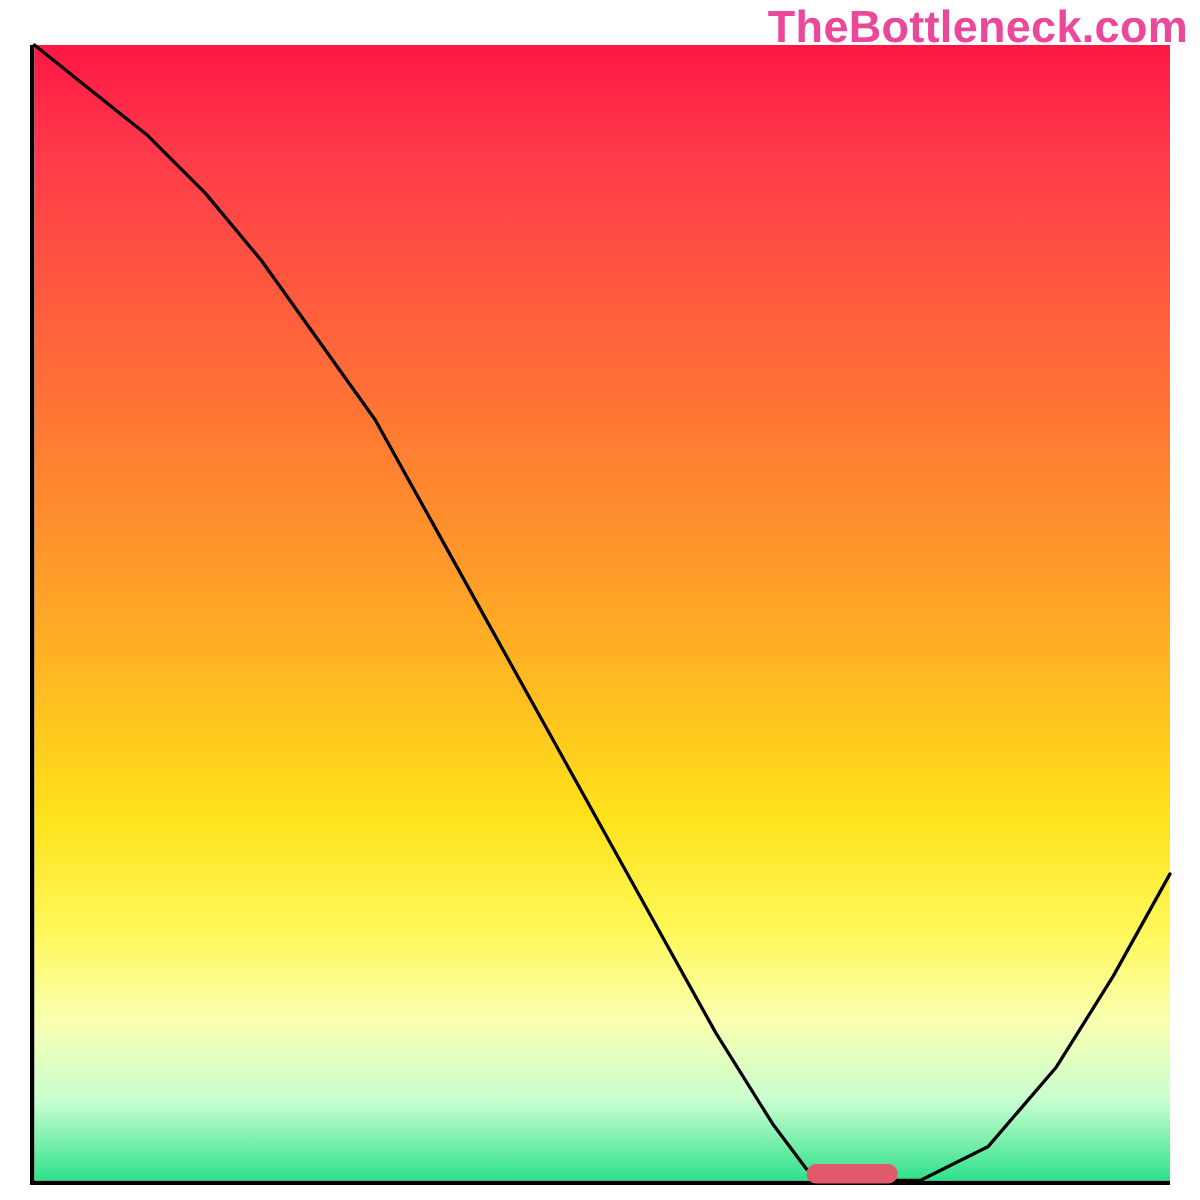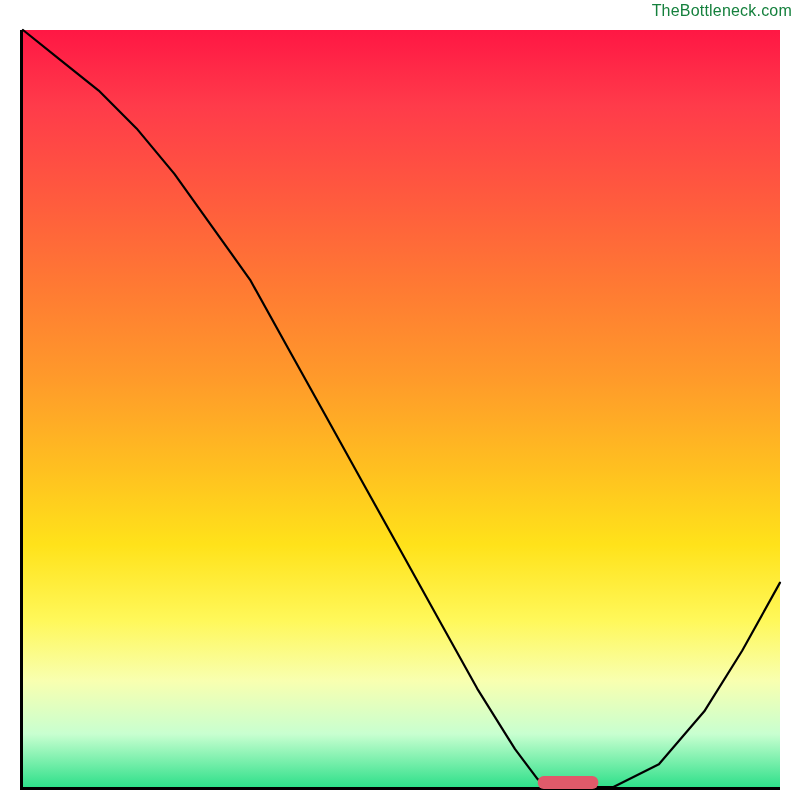--- a/index.html
+++ b/index.html
@@ -13,23 +13,23 @@
   }
   .frame {
     position: relative;
     width: 800px;
     height: 800px;
   }
   .watermark {
     position: absolute;
     top: 2px;
     right: 8px;
-    font-size: 16px;
-    font-weight: 400;
-    color: #15803d;
+    font-size: 30px;
+    font-weight: 700;
+    color: #ec4899;
     letter-spacing: 0.2px;
   }
   .plot {
     position: absolute;
     left: 20px;
     top: 30px;
     width: 760px;
     height: 760px;
     border-left: 3px solid #000;
     border-bottom: 3px solid #000;

